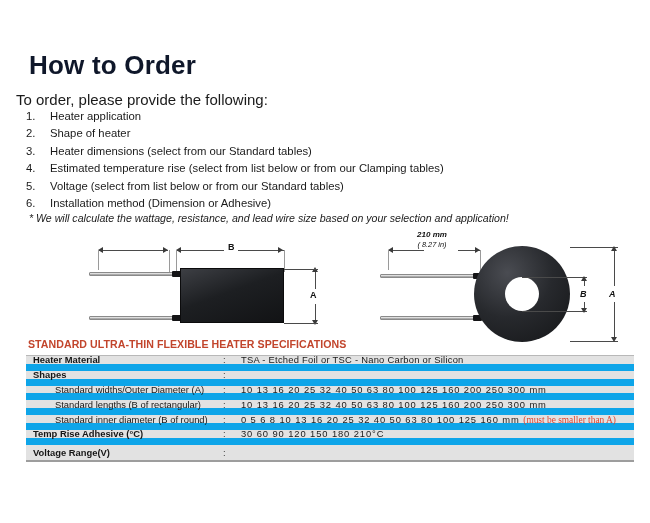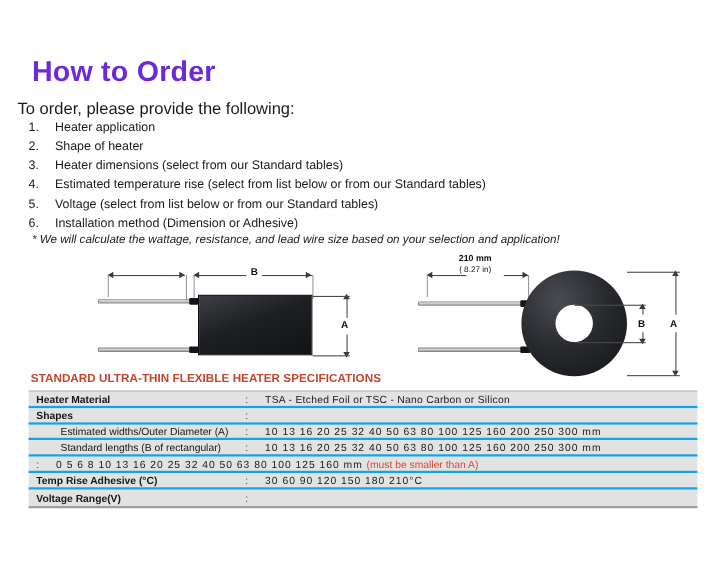--- a/index.html
+++ b/index.html
@@ -17,21 +17,21 @@
     overflow: hidden;
   }
 
   
   .page-title {
     position: absolute;
     left: 29px;
     top: 50px;
     font-size: 26px;
     font-weight: bold;
-    color: #6d28d9;
+    color: #0f172a;
     letter-spacing: 0.2px;
   }
 
   
   .intro {
     position: absolute;
     left: 16px;
     top: 91px;
     font-size: 15px;
     color: #1a1a1a;
@@ -65,21 +65,21 @@
   
   .diagrams {
     position: absolute;
     left: 0;
     top: 228px;
     width: 650px;
     height: 112px;
   }
   .diagram { position: absolute; }
   .diag-rect { left: 62px; top: 0; width: 280px; height: 112px; }
-  .diag-round { left: 372px; top: 0; width: 262px; height: 112px; }
+  .diag-round { left: 372px; top: 0; width: 262px; height: 112px; font-style: italic; }
 
   .dim-label {
     position: absolute;
     font-size: 8px;
     font-weight: bold;
     text-align: center;
     color: #111;
     line-height: 9.5px;
     white-space: nowrap;
   }
@@ -166,21 +166,21 @@
     top: 355px;
     width: 608px;
     background: #e2e2e2;
     border-top: 1px solid #b8b8b8;
     border-bottom: 2px solid #9d9d9d;
   }
   .spec-row {
     display: flex;
     align-items: center;
     height: 14.8px;
-    border-bottom: 2px solid #0ea5e9;
+    border-bottom: 7px solid #0ea5e9;
     padding-left: 7px;
     font-size: 9.4px;
     white-space: nowrap;
   }
   .spec-row:last-child { border-bottom: none; }
   .spec-label {
     flex: 0 0 190px;
     font-weight: bold;
     color: #161616;
   }
@@ -193,20 +193,21 @@
     color: #3a3a3a;
   }
   .spec-value {
     flex: 1;
     color: #1a1a1a;
     letter-spacing: 0.25px;
   }
   .warn {
     color: #e0452f;
     letter-spacing: 0;
+    font-family: Liberation Serif, serif;
   }
   .nums { letter-spacing: 0.9px; }
 </style>
 </head>
 <body>
 
 <div class="page-title">How to Order</div>
 
 <div class="intro">To order, please provide the following:</div>
 
@@ -218,21 +219,21 @@
   <div class="order-item">
     <span class="order-num">2.</span>
     <span class="order-text">Shape of heater</span>
   </div>
   <div class="order-item">
     <span class="order-num">3.</span>
     <span class="order-text">Heater dimensions (select from our Standard tables)</span>
   </div>
   <div class="order-item">
     <span class="order-num">4.</span>
-    <span class="order-text">Estimated temperature rise (select from list below or from our Standard tables)</span>
+    <span class="order-text">Estimated temperature rise (select from list below or from our Clamping tables)</span>
   </div>
   <div class="order-item">
     <span class="order-num">5.</span>
     <span class="order-text">Voltage (select from list below or from our Standard tables)</span>
   </div>
   <div class="order-item">
     <span class="order-num">6.</span>
     <span class="order-text">Installation method (Dimension or Adhesive)</span>
   </div>
 </div>
@@ -325,32 +326,33 @@
     <span class="spec-value">TSA  - Etched Foil  or  TSC - Nano Carbon  or  Silicon</span>
   </div>
 
   <div class="spec-row">
     <span class="spec-label">Shapes</span>
     <span class="spec-colon">:</span>
   </div>
 
 
   <div class="spec-row">
-    <span class="spec-label indent">Estimated widths/Outer Diameter (A)</span>
+    <span class="spec-label indent">Standard widths/Outer Diameter (A)</span>
     <span class="spec-colon">:</span>
     <span class="spec-value nums">10  13  16  20  25  32  40  50  63  80  100  125  160  200  250 300 mm</span>
   </div>
 
   <div class="spec-row">
     <span class="spec-label indent">Standard lengths (B of rectangular)</span>
     <span class="spec-colon">:</span>
     <span class="spec-value nums">10  13  16  20  25  32  40  50  63  80  100  125  160  200  250 300 mm</span>
   </div>
 
   <div class="spec-row">
+    <span class="spec-label indent">Standard inner diameter (B of round)</span>
     <span class="spec-colon">:</span>
     <span class="spec-value nums"><span>0  5  6  8  10  13  16  20  25  32  40  50  63  80  100  125  160 mm </span><span class="warn">(must be smaller than A)</span></span>
   </div>
 
   <div class="spec-row">
     <span class="spec-label">Temp Rise Adhesive (°C)</span>
     <span class="spec-colon">:</span>
     <span class="spec-value nums">30  60  90  120  150  180  210°C</span>
   </div>
 

